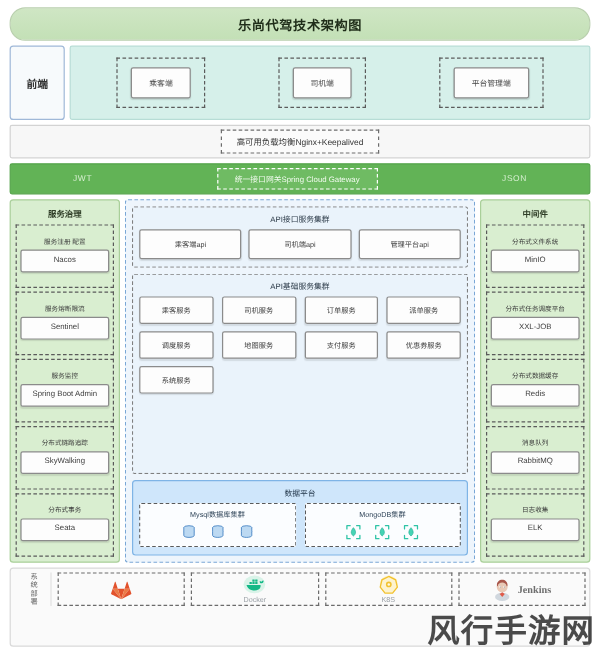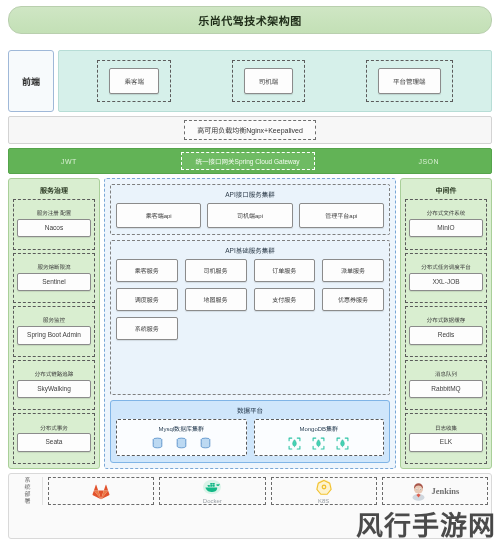--- a/index.html
+++ b/index.html
@@ -192,21 +192,21 @@
     font-family:"DejaVu Sans",sans-serif;
   }
 </style>
 </head>
 <body>
 
 <div class="page">
 
   <div class="title-bar">乐尚代驾技术架构图</div>
 
-  <div class="row" style="height:62px;flex:none;margin-top:12px;">
+  <div class="row" style="height:62px;flex:none;">
     <div class="side-label">前端</div>
     <div class="frontend-band">
       <div class="dash-wrap">
         <div class="white-card">乘客端</div>
       </div>
       <div class="dash-wrap">
         <div class="white-card">司机端</div>
       </div>
       <div class="dash-wrap">
         <div class="white-card">平台管理端</div>

